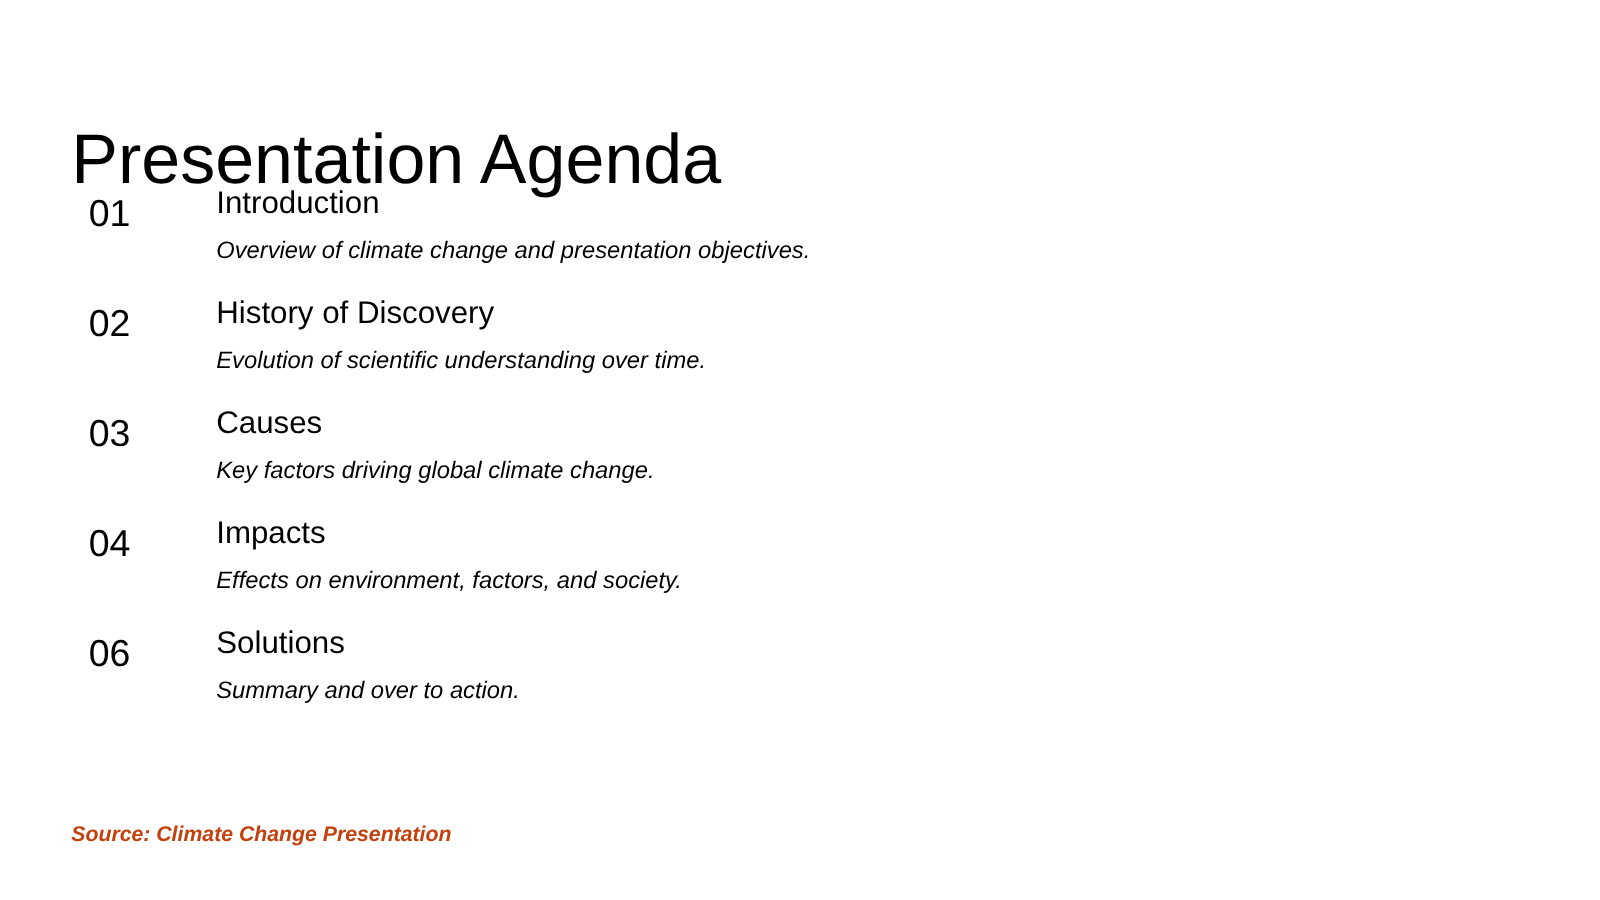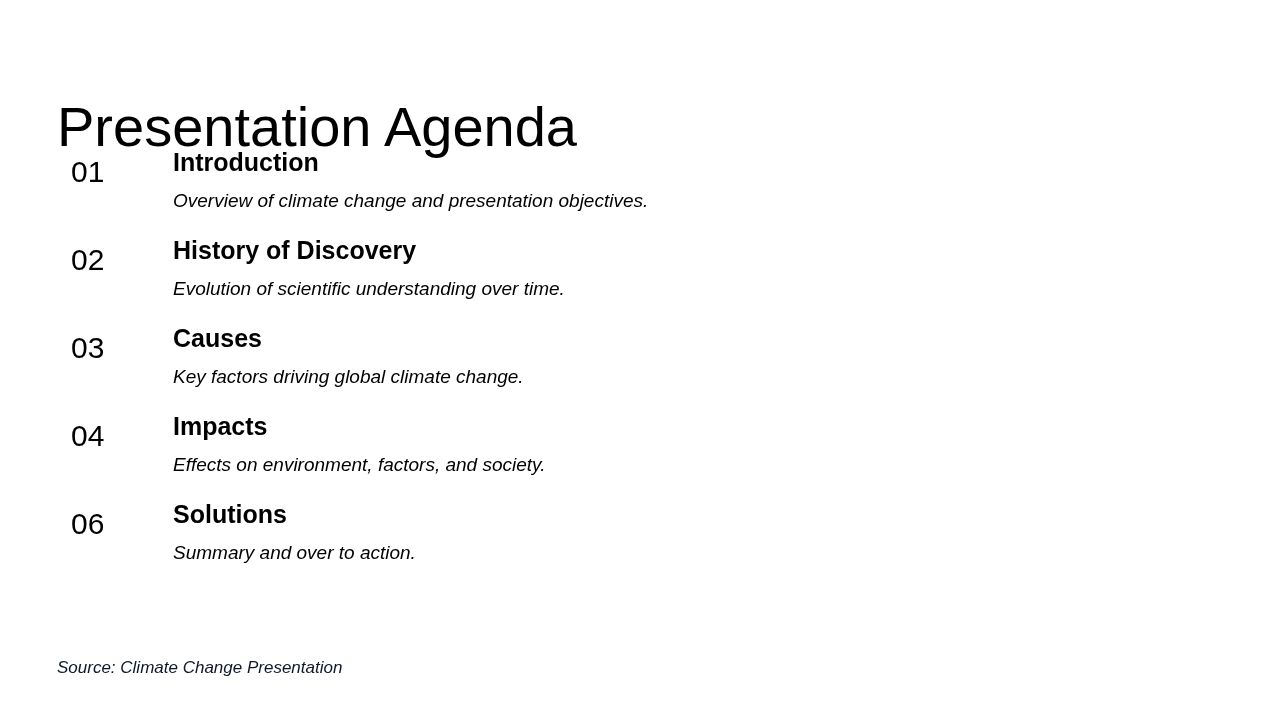--- a/index.html
+++ b/index.html
@@ -52,44 +52,44 @@
     color: #000000;
   }
   .item-body {
     position: absolute;
     left: 116px;
     top: 0px;
     right: 0;
   }
   .item-heading {
     font-size: 25px;
-    font-weight: bold;
+    font-weight: normal;
     line-height: 32px;
     color: #000000;
     margin: 0;
     padding: 0;
   }
   .item-desc {
     font-size: 19px;
     font-weight: 400;
     line-height: 28px;
     color: #000000;
     margin: 9px 0 0 0;
     padding: 0;
     font-style: italic;
   }
   .source-note {
     position: absolute;
     left: 57px;
     top: 657px;
     font-size: 17px;
     font-style: italic;
-    font-weight: 400;
+    font-weight: 700;
     line-height: 22px;
-    color: #0f172a;
+    color: #c2410c;
     white-space: nowrap;
   }
 </style>
 </head>
 <body>
 
 <div class="slide">
 
   <h1 class="slide-title">Presentation Agenda</h1>
 

